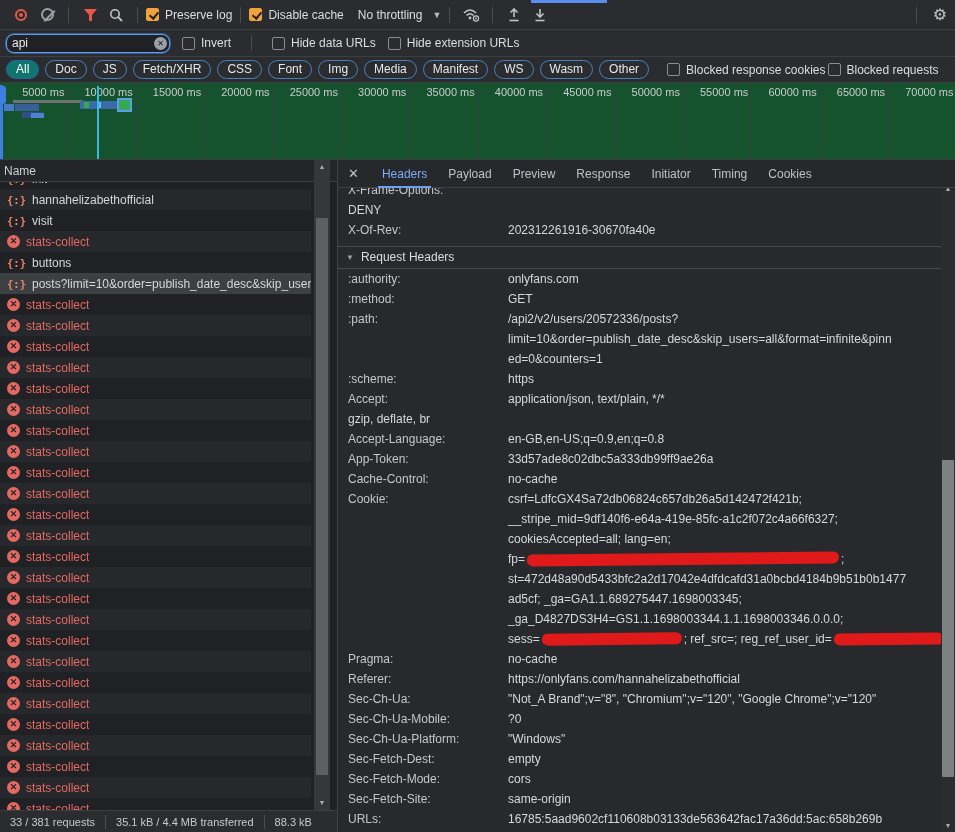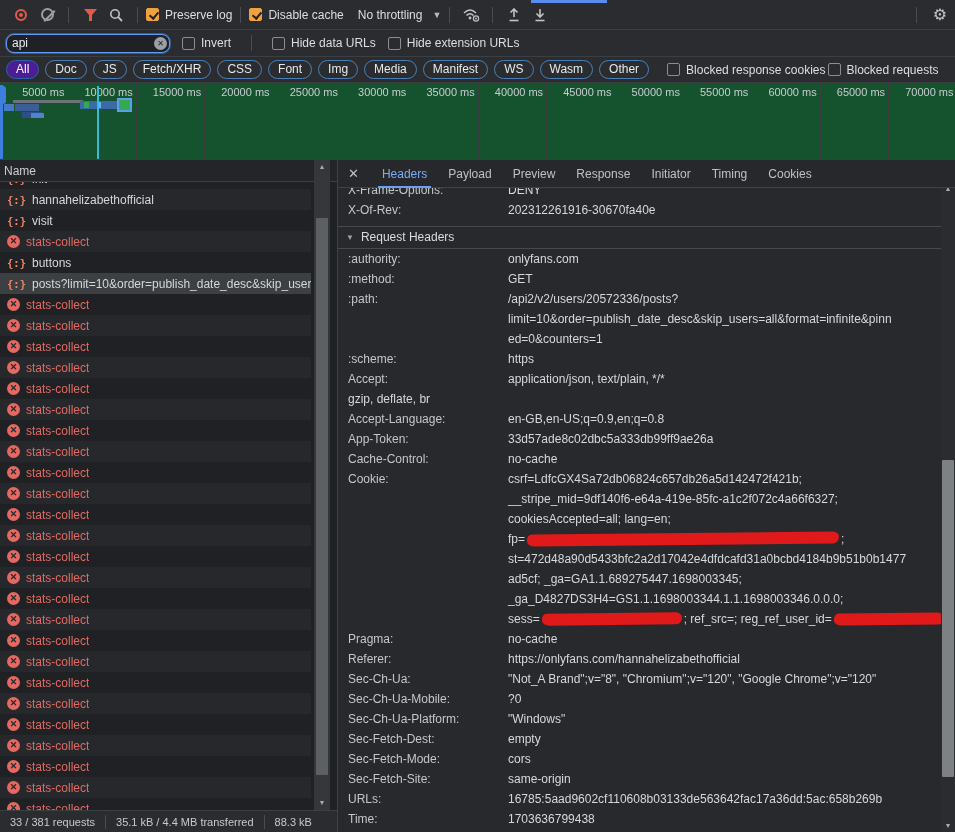--- a/index.html
+++ b/index.html
@@ -35,21 +35,21 @@
   #filter-input {
     width:100%; height:100%; background:#202124; border:1px solid #5b9cf5;
     box-shadow:0 0 0 1px rgba(86,150,245,.45); border-radius:8px;
     color:#e8eaed; font:12px "Liberation Sans", sans-serif; padding:0 18px 0 5px; outline:none;
   }
   .clear-ico { position:absolute; right:3px; top:3px; width:13px; height:13px; border-radius:50%;
     background:#9aa0a6; color:#202124; font-size:8px; line-height:13px; text-align:center; cursor:pointer; }
   
   #toolbar-types { height:26px; padding:0 6px; gap:6px; }
   .pill { border:1px solid #4a80ba; border-radius:10px; padding:1px 9px 2px; color:#e6e8ea; cursor:pointer; white-space:nowrap; }
-  .pill.selected { background:#4c1d95; border-color:#2b63a4; color:#fff; }
+  .pill.selected { background:#0f766e; border-color:#2b63a4; color:#fff; }
   #type-checkboxes { display:flex; gap:2px; margin-left:12px; }
   
   #overview { position:relative; height:77px; background:#14532d; border-bottom:1px solid #3c3e41; overflow:hidden; }
   #ticks { display:flex; height:100%; }
   .tick { width:68.4px; flex:0 0 auto; border-right:1px solid #3b3d40; }
   .tick span { display:block; text-align:right; padding:3px 3px 0 0; font-size:11px; color:#c9ccd0; white-space:nowrap; overflow:hidden; }
   .ov-bar { position:absolute; }
   #ov-marker { position:absolute; top:3px; bottom:0; width:2px; background:#35b9dc; }
   #ov-handle { position:absolute; left:0; top:2px; bottom:0; width:3px; background:#3d7ee0; }
   #ov-handle::after { content:""; position:absolute; left:0; top:1px; width:6px; height:18px; background:#3d7ee0; border-radius:0 3px 3px 0; }
@@ -84,21 +84,21 @@
   #close-x { color:#c0c3c6; font-size:13px; cursor:pointer; margin-right:2px; }
   .tab { color:#bdc1c6; cursor:pointer; height:28px; line-height:28px; position:relative; }
   .tab.active { color:#7cacf8; }
   .tab.active::after { content:""; position:absolute; left:-4px; right:-4px; bottom:0; height:2px; background:#6ca0f2; }
   #headers-content { position:absolute; top:28px; left:0; right:14px; bottom:0; overflow:hidden; padding-top:0; }
   .hdr-row { display:flex; line-height:20px; padding-left:10px; }
   .hdr-key { width:160px; flex:0 0 auto; color:#c3c7cb; }
   .hdr-val { color:#d6d9dc; }
   .hdr-val div { white-space:nowrap; }
   #resp-partial { overflow:hidden; }
-  #resp-partial .hdr-row:first-child { margin-top:-8px; }
+  #resp-partial .hdr-row:first-child { margin-top:-8px;flex-direction:column; }
   #section-hdr { margin-top:6px; height:23px; line-height:23px; border-top:1px solid #46494d; border-bottom:1px solid #46494d;
     padding-left:8px; color:#dadce0; display:flex; align-items:center; gap:7px; }
   .disclosure { font-size:8px; color:#9aa0a6; }
   .redact { display:inline-block; height:12px; background:#e01a1a; border-radius:8px 12px 9px 13px / 9px 8px 12px 8px;
     margin:0 2px -2px 2px; transform:rotate(-0.6deg); }
   
   svg.ico { display:block; }
 </style>
 </head>
 <body>

